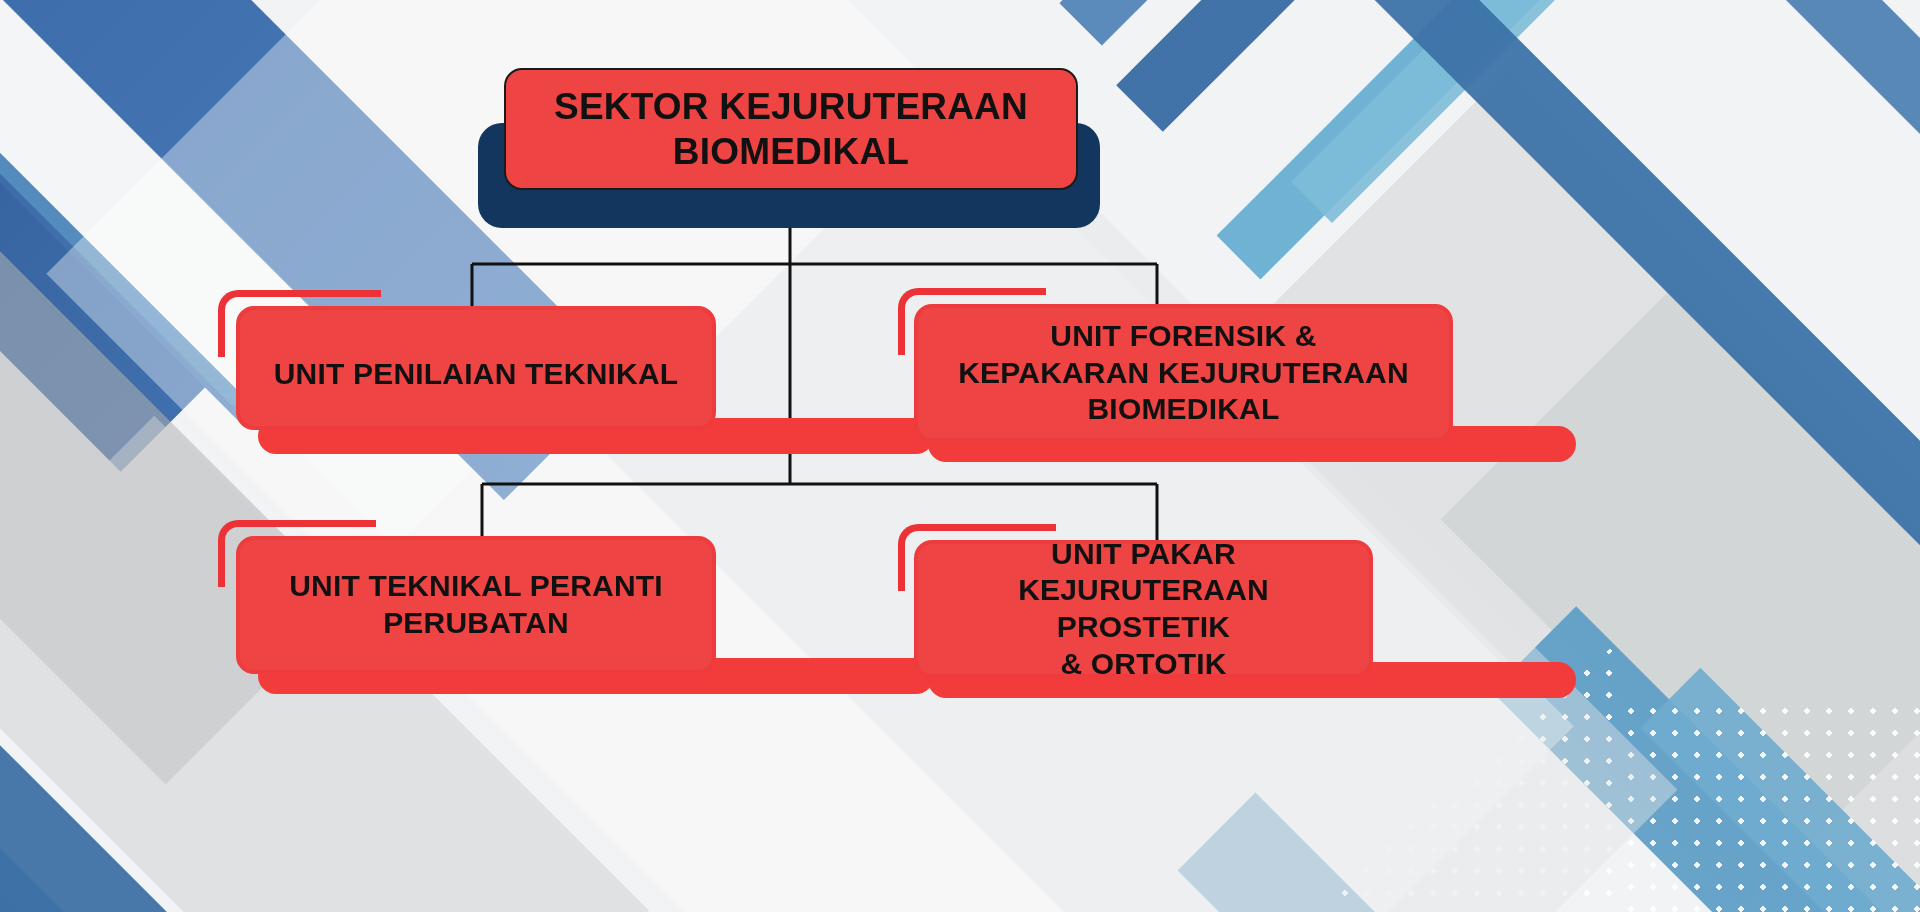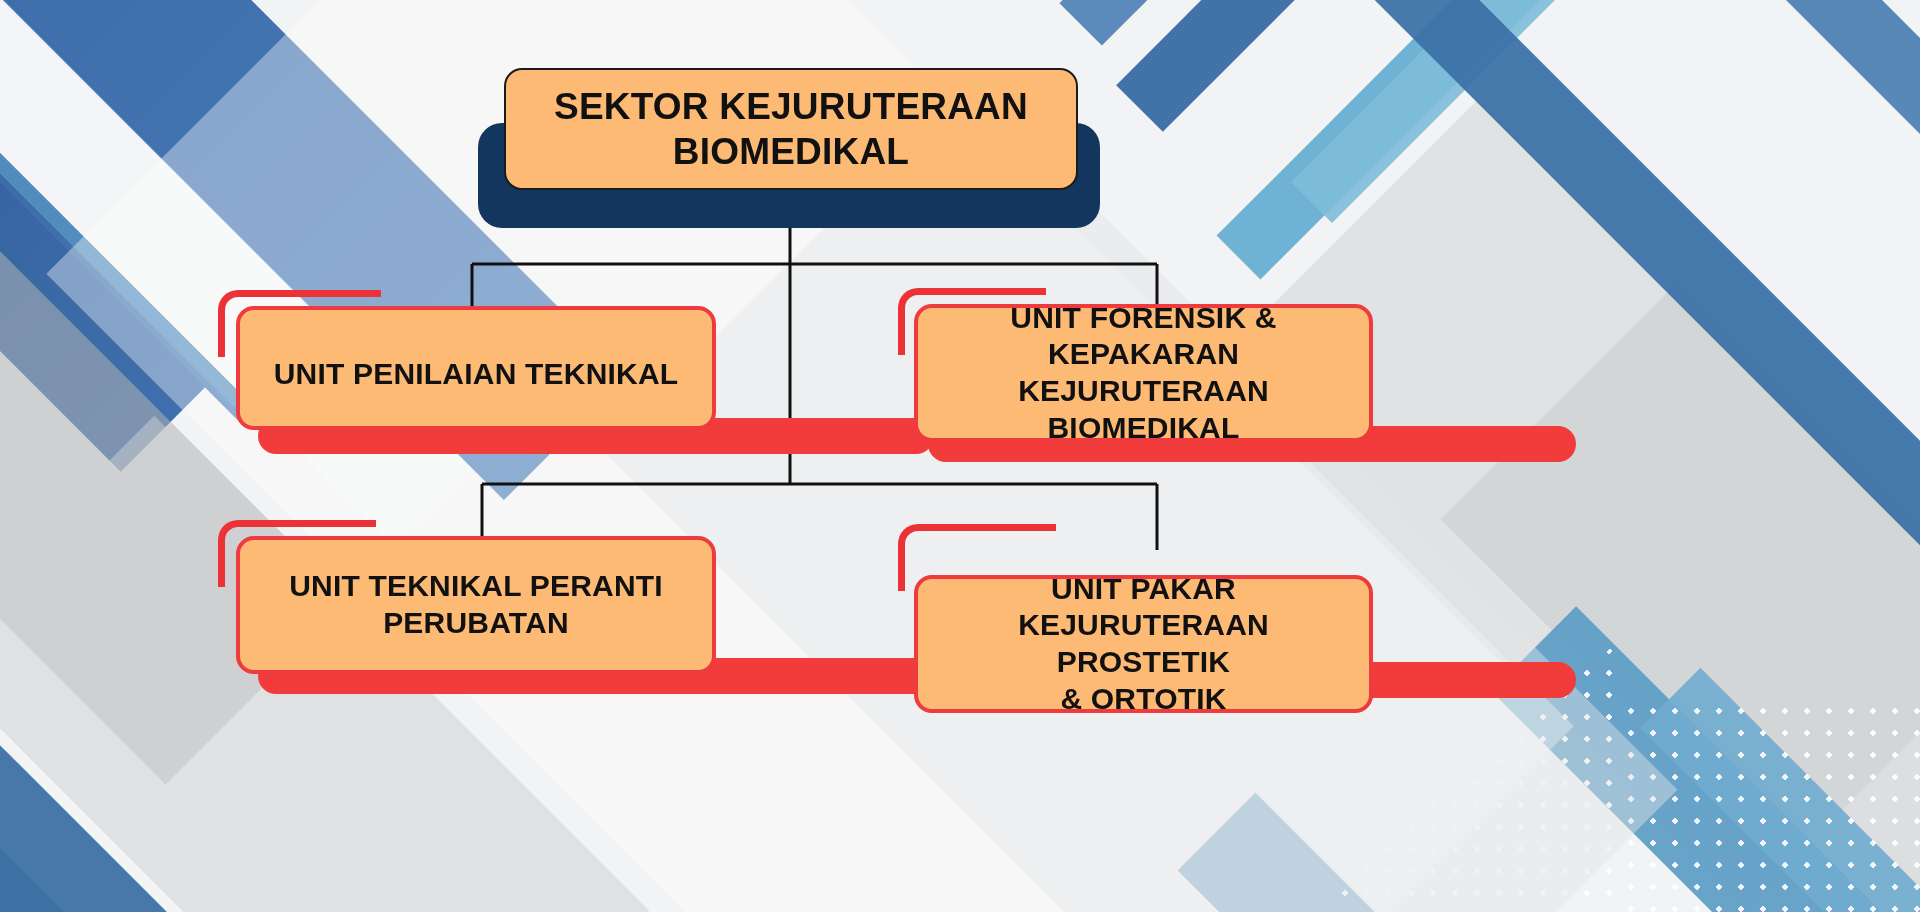--- a/index.html
+++ b/index.html
@@ -222,21 +222,21 @@
     position: absolute;
   }
 
   .node-shadow {
     position: absolute;
     border-radius: 22px;
   }
 
   .node-card {
     position: absolute;
-    background: #fdba74;
+    background: #ef4444;
     border-radius: 20px;
     display: flex;
     align-items: center;
     justify-content: center;
     text-align: center;
   }
 
   .node-label {
     font-weight: bold;
     color: #111111;
@@ -275,33 +275,33 @@
 
   
   #node-penilaian { left: 218px; top: 290px; width: 500px; height: 175px; }
   #node-penilaian .ghost { left: 0px; top: 0px; width: 163px; height: 67px; }
   #node-penilaian .node-card { left: 18px; top: 16px; width: 480px; height: 124px; }
   #node-penilaian .node-label { font-size: 30px; margin-top: 12px; }
 
   
   #node-forensik { left: 898px; top: 288px; width: 480px; height: 175px; }
   #node-forensik .ghost { left: 0px; top: 0px; width: 148px; height: 67px; }
-  #node-forensik .node-card { left: 16px; top: 16px; width: 459px; height: 138px; }
+  #node-forensik .node-card { left: 16px; top: 16px; width: 539px; height: 138px; }
   #node-forensik .node-label { font-size: 30px; }
 
   
   #node-kawalan { left: 218px; top: 520px; width: 500px; height: 180px; }
   #node-kawalan .ghost { left: 0px; top: 0px; width: 158px; height: 67px; }
   #node-kawalan .node-card { left: 18px; top: 16px; width: 480px; height: 138px; }
   #node-kawalan .node-label { font-size: 30px; }
 
   
   #node-prostetik { left: 898px; top: 524px; width: 480px; height: 180px; }
   #node-prostetik .ghost { left: 0px; top: 0px; width: 158px; height: 67px; }
-  #node-prostetik .node-card { left: 16px; top: 16px; width: 459px; height: 138px; margin-top: 35px; }
+  #node-prostetik .node-card { left: 16px; top: 16px; width: 459px; height: 138px; }
   #node-prostetik .node-label { font-size: 30px; }
 
   .red-shadow-bar {
     position: absolute;
     background: #f23b3b;
     border-radius: 22px;
   }
 </style>
 </head>
 <body>

